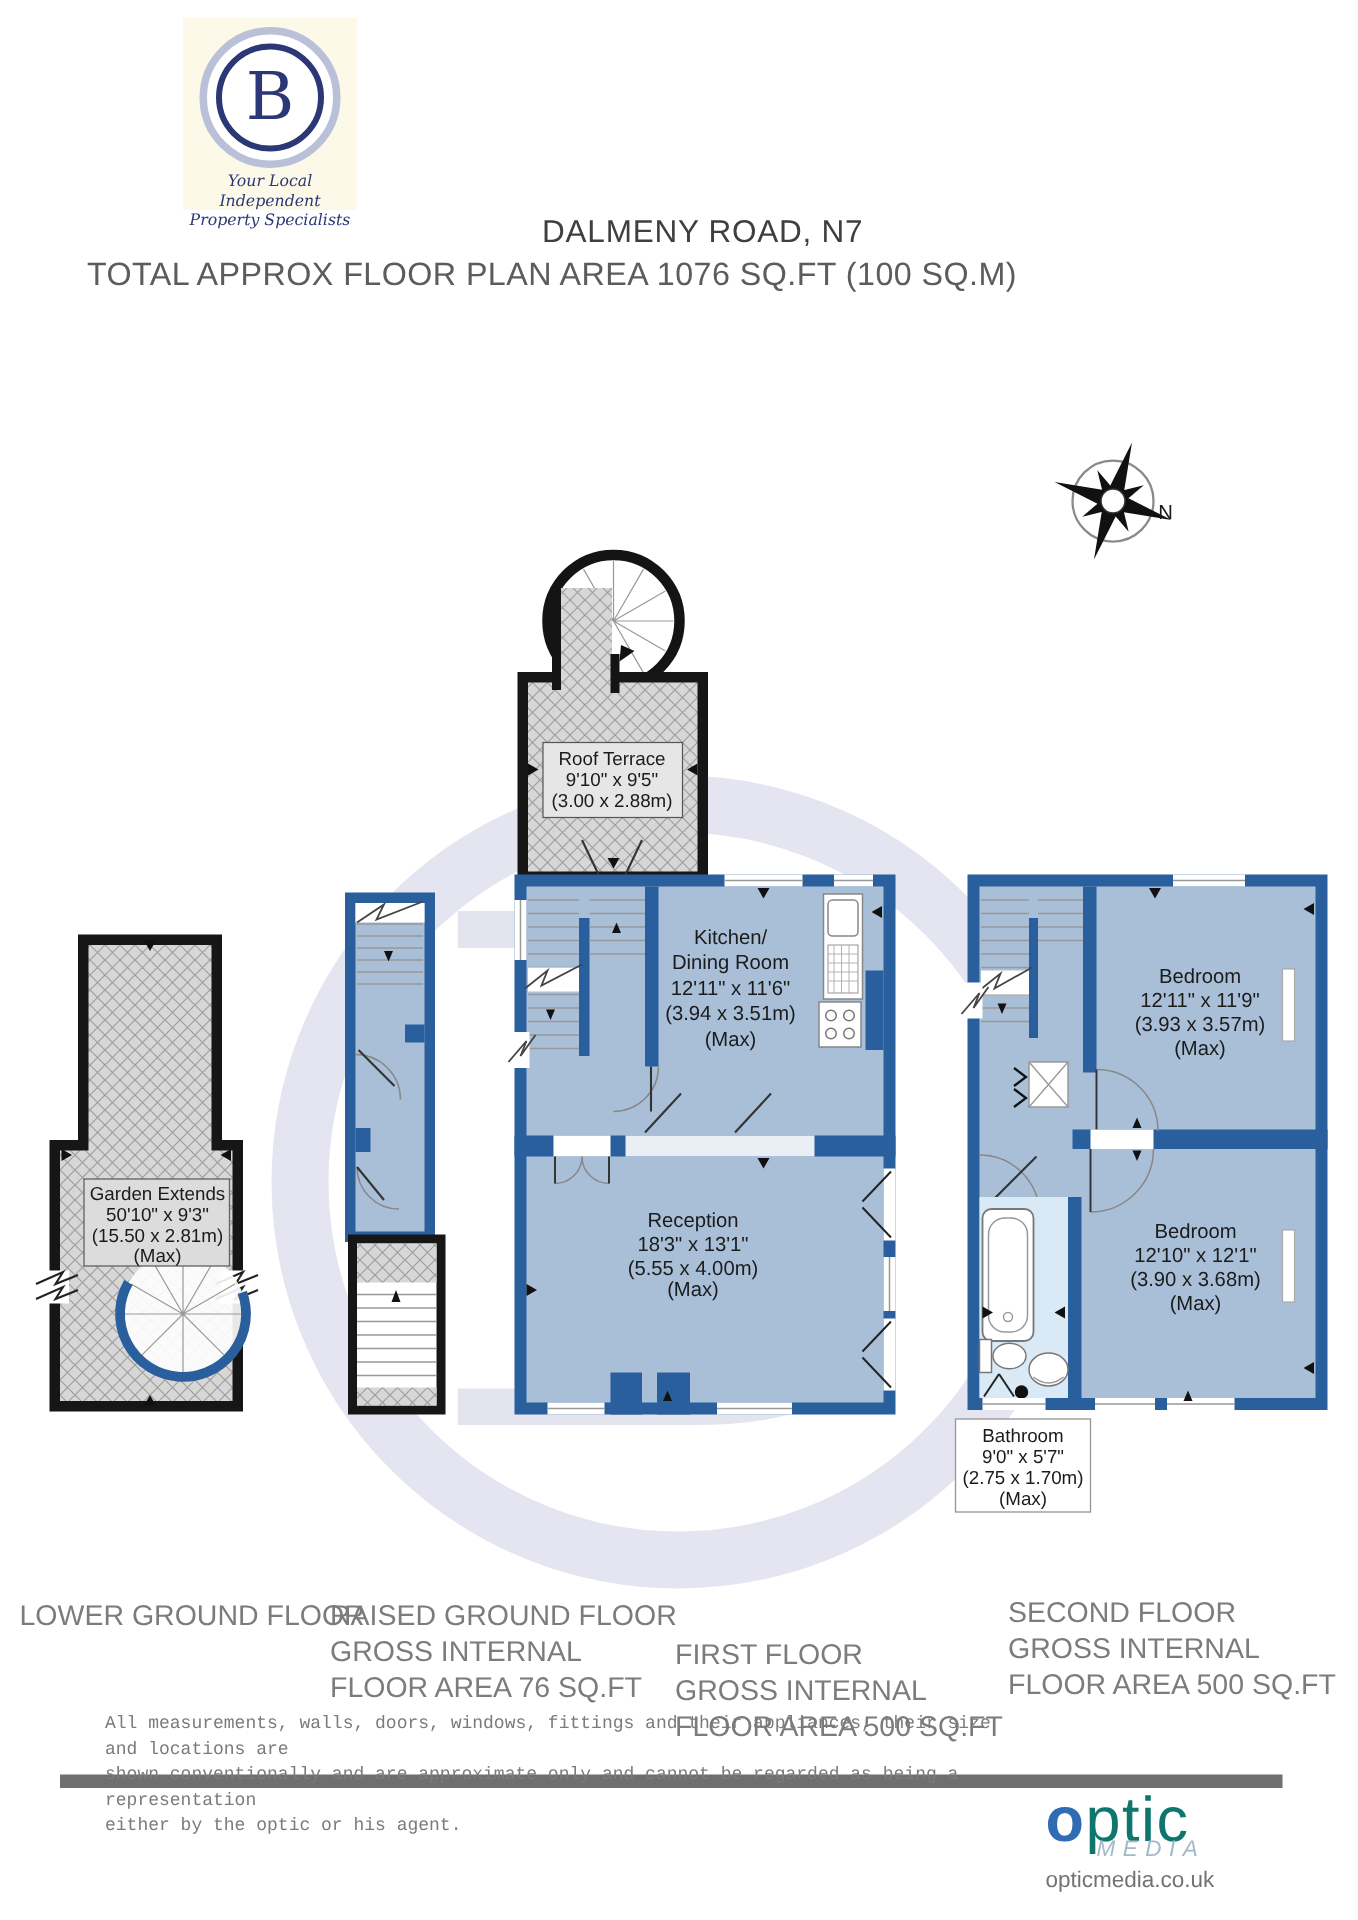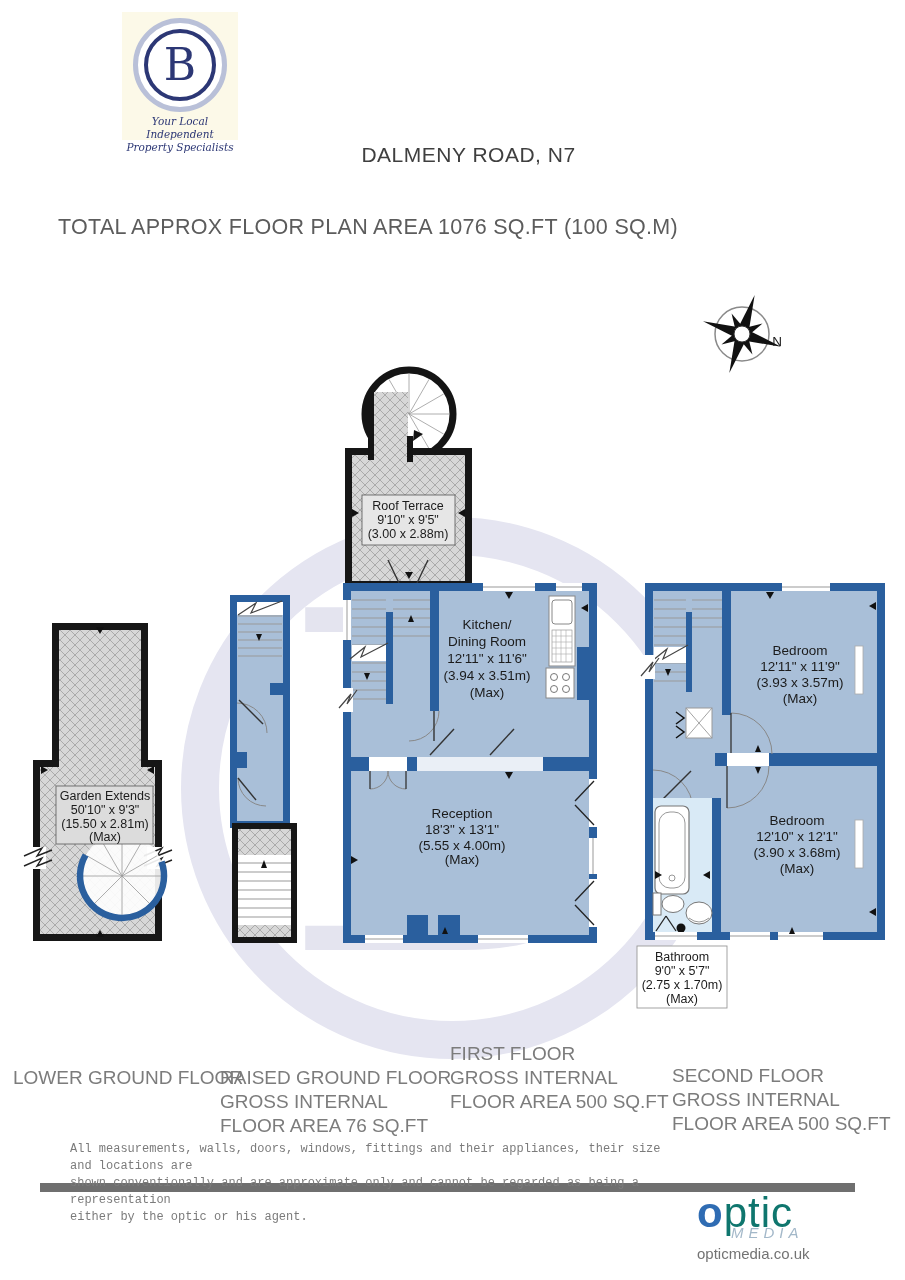--- a/index.html
+++ b/index.html
@@ -10,21 +10,21 @@
   .logo-box{left:122px;top:12px;width:116px;height:128px;background:#fcf9e8;text-align:center;}
   .ring-outer{width:84px;height:84px;margin:6px auto 0;border:5px solid #b9c0d8;border-radius:50%;
               display:flex;align-items:center;justify-content:center;background:#fff;}
   .ring-inner{width:64px;height:64px;border:4px solid #2c3775;border-radius:50%;
               display:flex;align-items:center;justify-content:center;background:#fff;}
   .logo-b{font-family:"DejaVu Serif",serif;font-size:44px;color:#2c3775;line-height:1;}
   .tagline{font-family:"DejaVu Serif",serif;font-style:italic;font-size:10.5px;color:#2c3775;
            line-height:13px;margin-top:3px;}
   
   .title{left:16px;top:143px;width:905px;text-align:center;font-size:21px;color:#3f3f3f;letter-spacing:.5px;}
-  .subtitle{left:0;top:171px;width:736px;text-align:center;font-size:21.5px;color:#5c5c5c;letter-spacing:.3px;margin-top:44px;}
+  .subtitle{left:0;top:171px;width:736px;text-align:center;font-size:21.5px;color:#5c5c5c;letter-spacing:.3px;}
   
   .floor-label{color:#7c7c7c;font-size:19px;line-height:24px;white-space:nowrap;}
   
   .divider-bar{left:40px;top:1183px;width:815px;height:9px;background:#6f6f6f;}
   .disclaimer{left:70px;top:1141px;width:600px;font-size:12px;line-height:17px;color:#7b7b7b;font-family:Liberation Mono, monospace;}
   .optic{left:697px;top:1193px;width:175px;}
   .optic-brand{display:block;font-size:42px;line-height:40px;color:#0f766e;letter-spacing:1px;}
   .optic-brand::first-letter{color:#2f6cb3;font-weight:bold;}
   .optic-sub{display:block;font-size:15px;letter-spacing:5px;color:#a3b8c9;margin:-9px 0 0 34px;font-style:italic;}
   .optic-url{display:block;font-size:15px;color:#737373;margin-top:4px;}
@@ -365,21 +365,21 @@
   </svg>
 
   <div class="abs floor-label" style="left:13px;top:1066px">
     <div>LOWER GROUND FLOOR</div>
   </div>
   <div class="abs floor-label" style="left:220px;top:1066px">
     <div>RAISED GROUND FLOOR</div>
     <div>GROSS INTERNAL</div>
     <div>FLOOR AREA 76 SQ.FT</div>
   </div>
-  <div class="abs floor-label" style="left:450px;top:1042px">
+  <div class="abs floor-label" style="left:450px;top:1092px">
     <div>FIRST FLOOR</div>
     <div>GROSS INTERNAL</div>
     <div>FLOOR AREA 500 SQ.FT</div>
   </div>
   <div class="abs floor-label" style="left:672px;top:1064px">
     <div>SECOND FLOOR</div>
     <div>GROSS INTERNAL</div>
     <div>FLOOR AREA 500 SQ.FT</div>
   </div>
 

